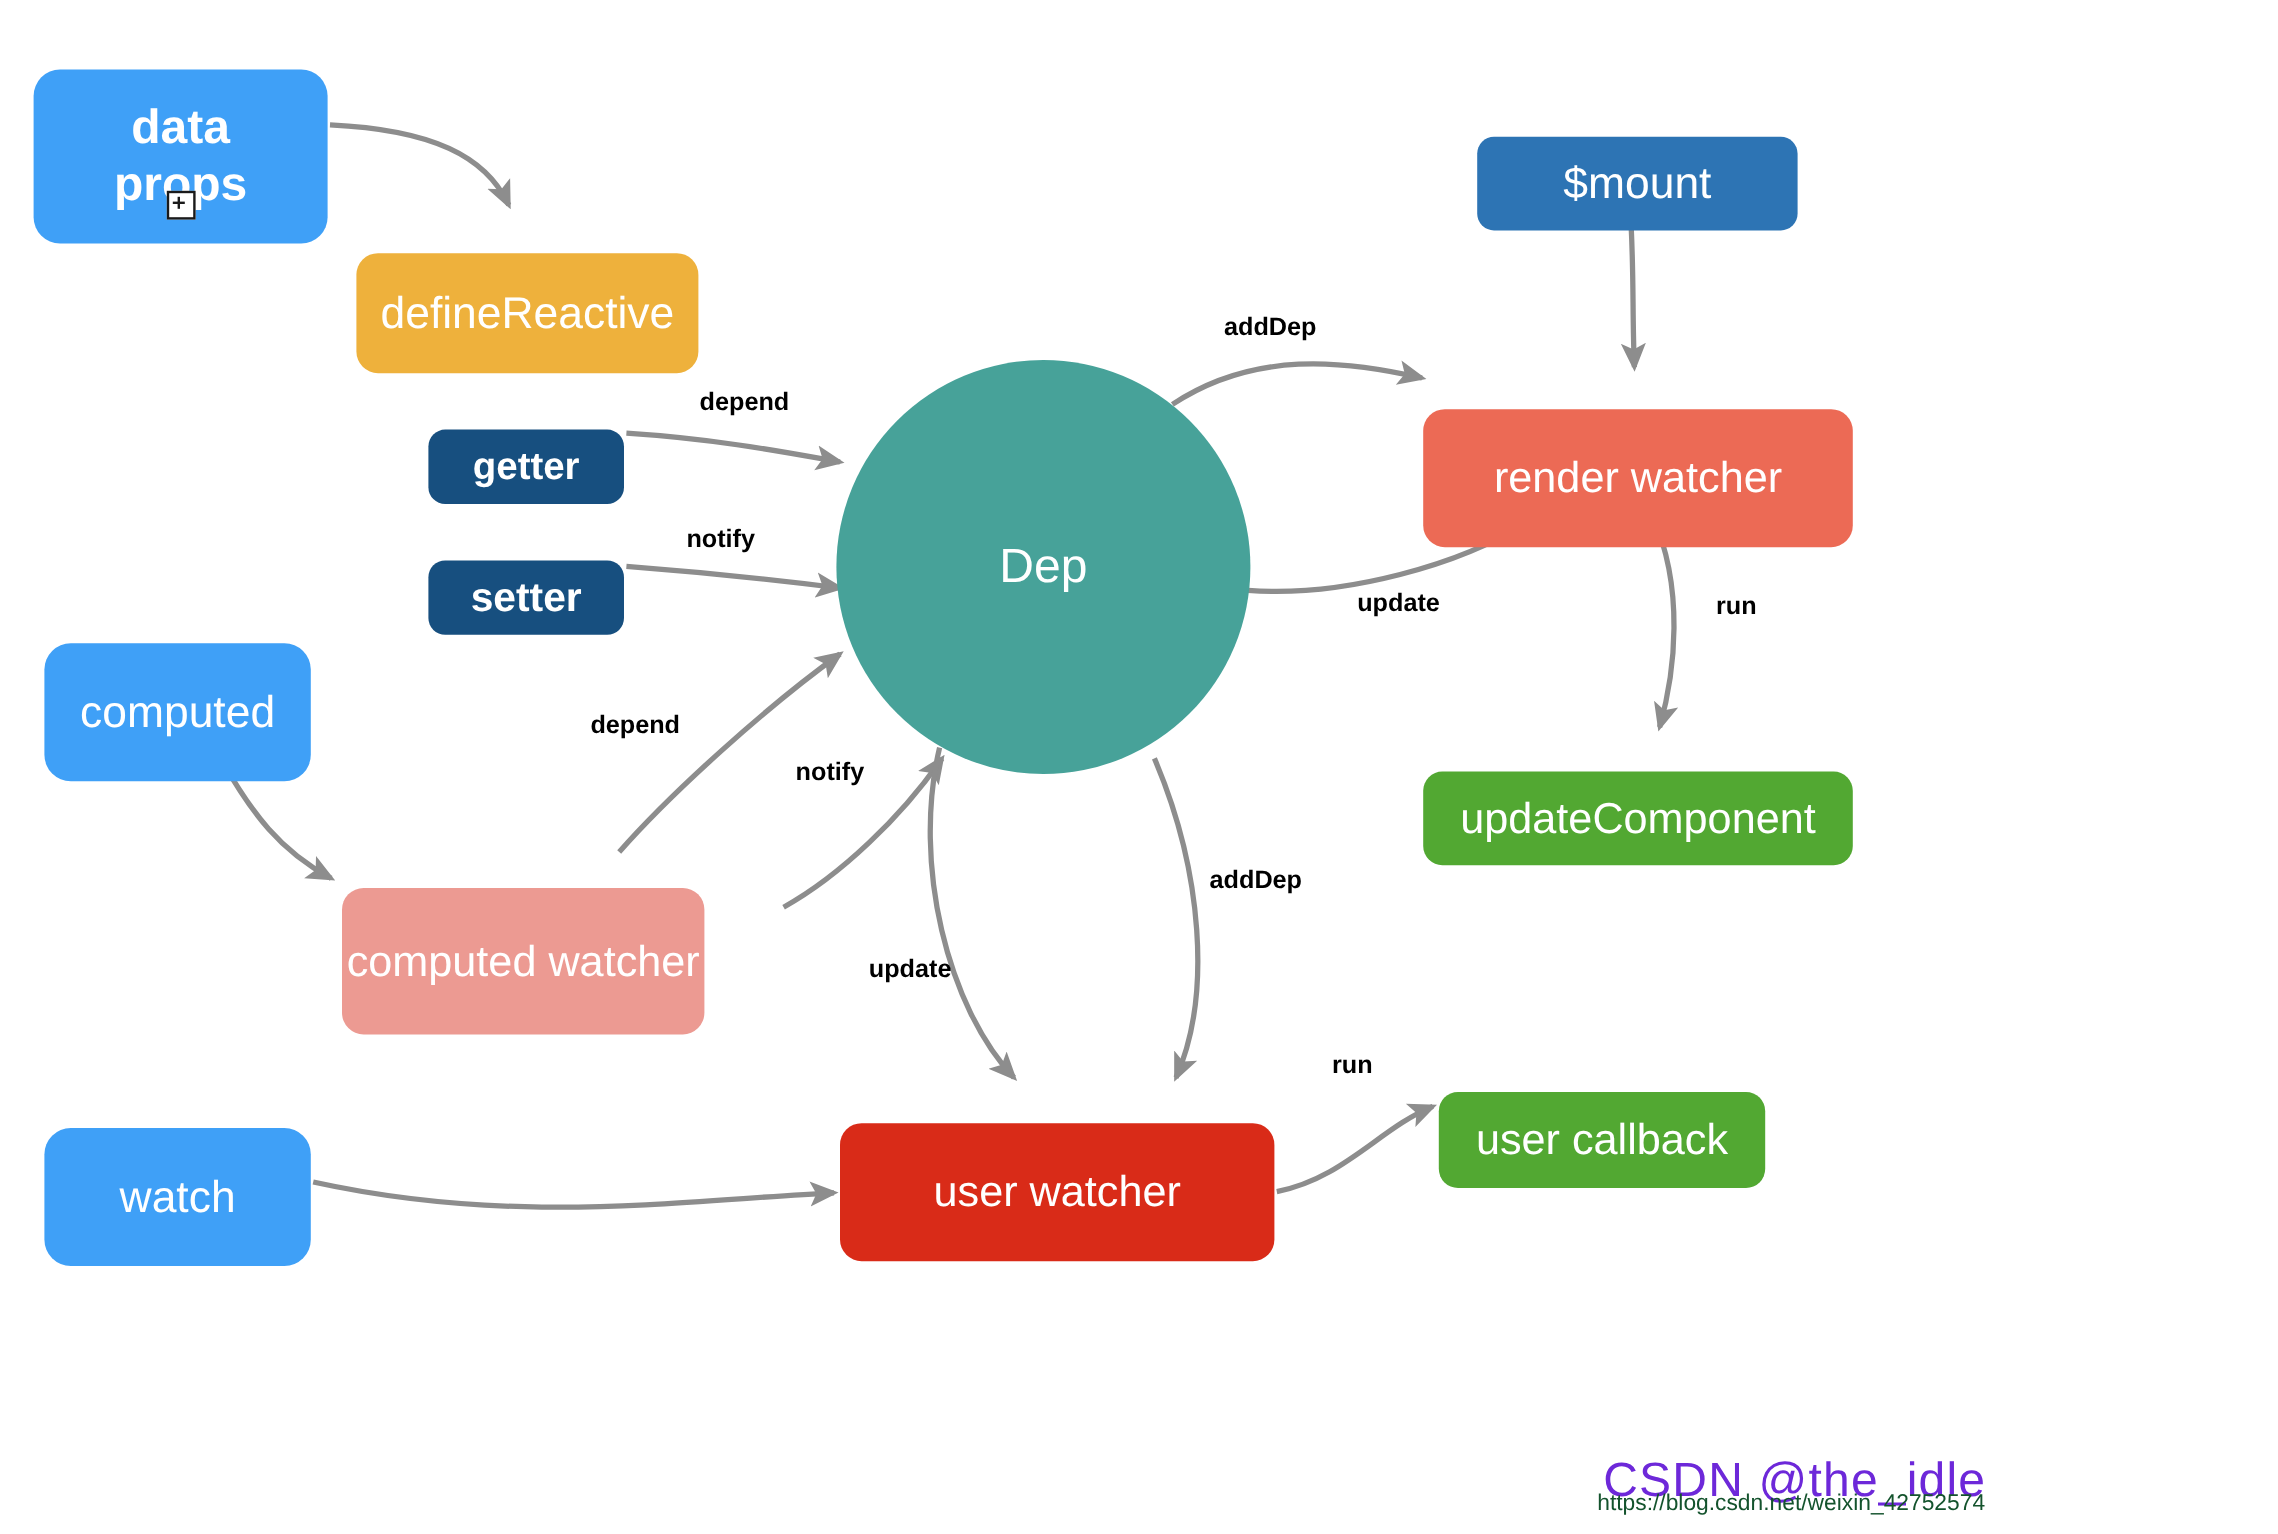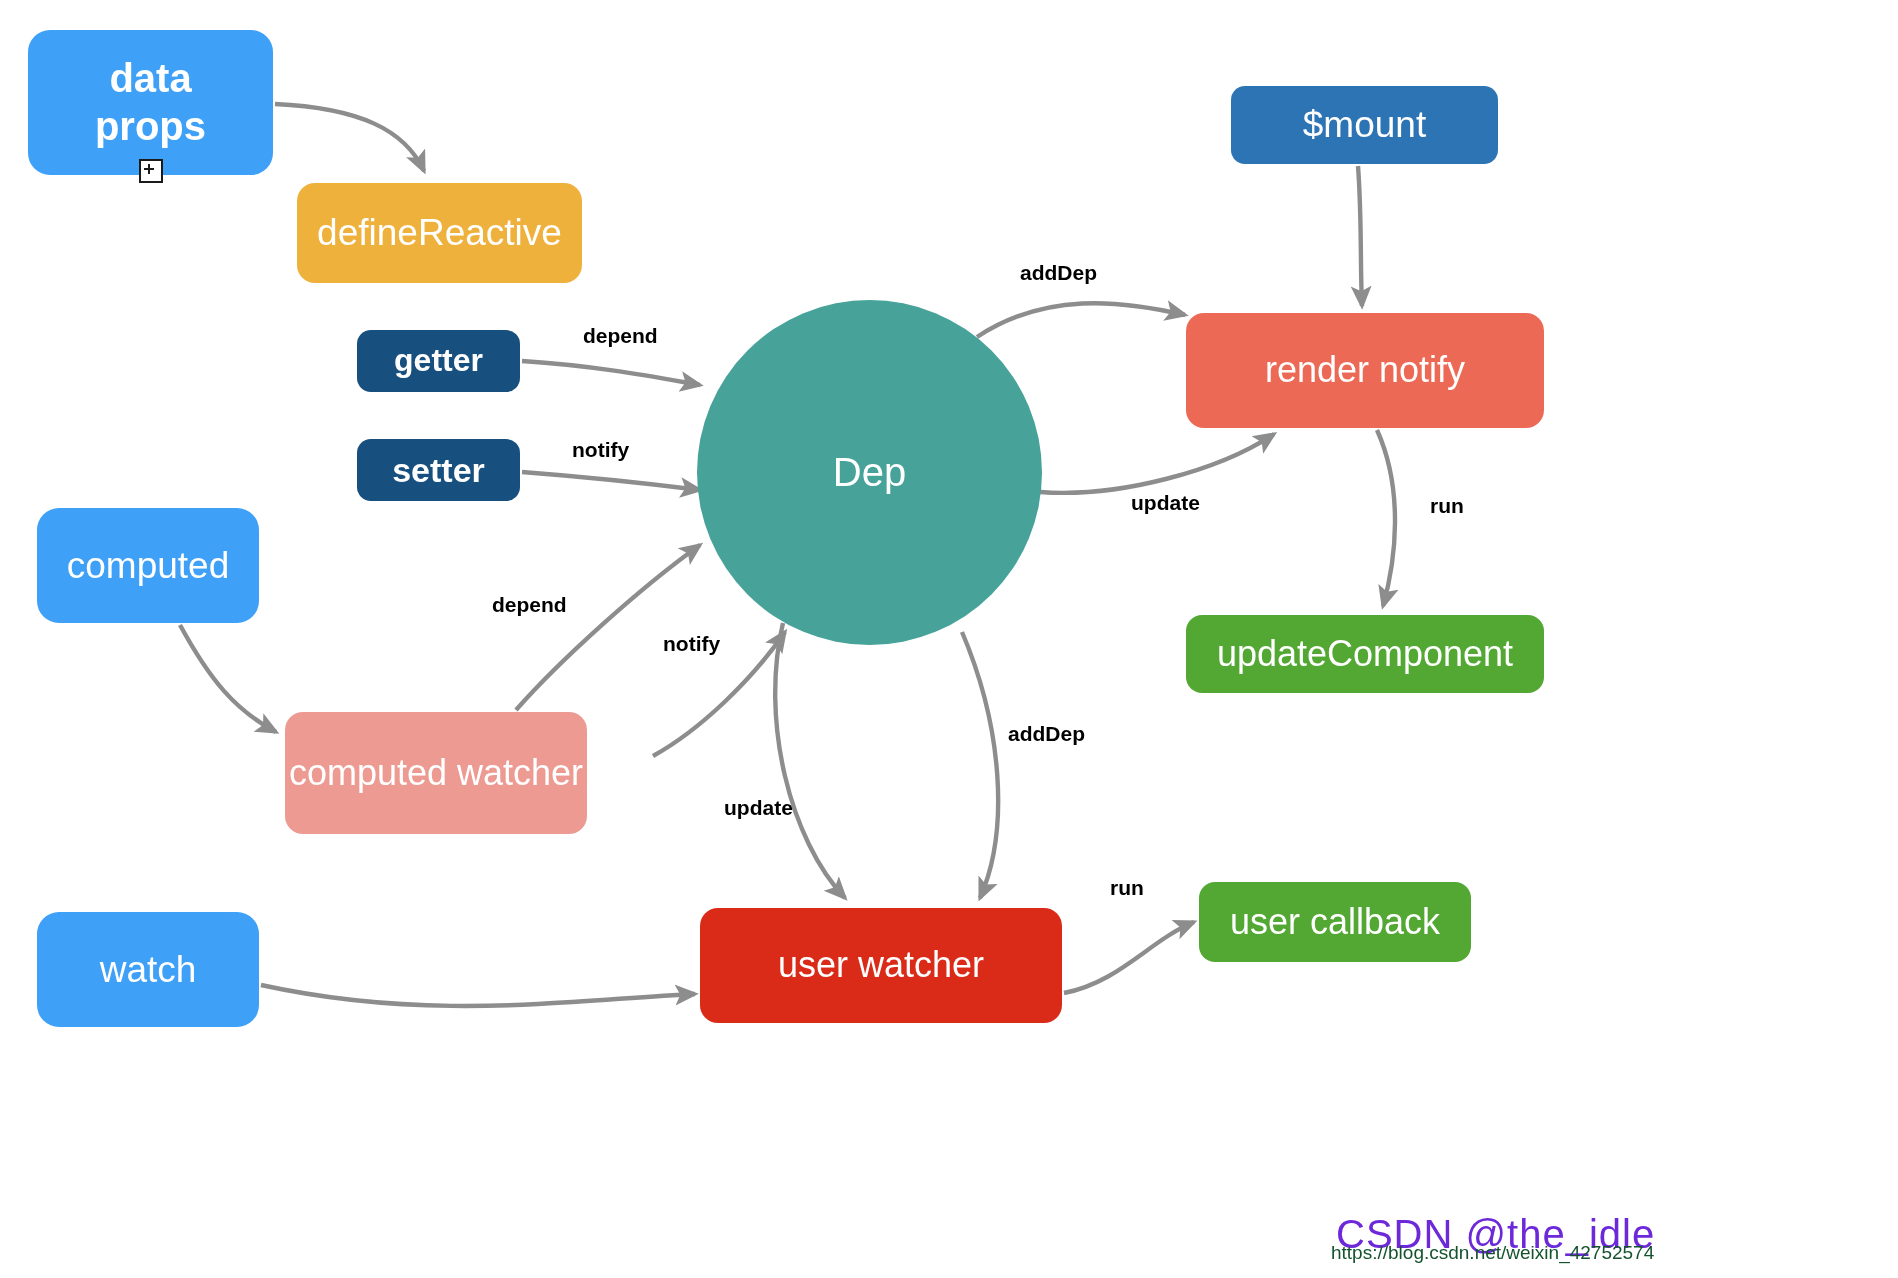--- a/index.html
+++ b/index.html
@@ -29,21 +29,21 @@
     display: flex;
     align-items: center;
     justify-content: center;
     text-align: center;
     color: #ffffff;
     font-weight: 400;
     line-height: 1.18;
     white-space: pre-line;
     z-index: 3;
   }
-  .rect { border-radius: 18px; }
+  .rect { border-radius: 18px; margin-top: 28px; }
   .circle { border-radius: 50%; }
 
   
   .n-data        { left:28px;  top:30px;   width:245px;  height:145px; font-size:40px; font-weight:700; border-radius:22px; }
   .n-definereac  { left:297px; top:183px;  width:285px;  height:100px; font-size:37px; }
   .n-getter      { left:357px; top:330px;  width:163px;  height:62px;  font-size:32px; font-weight:700; border-radius:14px; }
   .n-setter      { left:357px; top:439px;  width:163px;  height:62px;  font-size:34px; font-weight:700; border-radius:14px; }
   .n-computed    { left:37px;  top:508px;  width:222px;  height:115px; font-size:37px; border-radius:22px; }
   .n-compwatcher { left:285px; top:712px;  width:302px;  height:122px; font-size:36px; }
   .n-watch       { left:37px;  top:912px;  width:222px;  height:115px; font-size:37px; border-radius:22px; }
@@ -148,21 +148,21 @@
   <div class="node rect n-computed" style="background:#3fa0f7">computed</div>
 
   <div class="node rect n-compwatcher" style="background:#ec9a92">computed watcher</div>
 
   <div class="node rect n-watch" style="background:#3fa0f7">watch</div>
 
   <div class="node circle n-dep" style="background:#47a299">Dep</div>
 
   <div class="node rect n-mount" style="background:#2d74b4">$mount</div>
 
-  <div class="node rect n-renderw" style="background:#ec6a55">render notify</div>
+  <div class="node rect n-renderw" style="background:#ec6a55">render watcher</div>
 
   <div class="node rect n-updatecomp" style="background:#52a832">updateComponent</div>
 
   <div class="node rect n-userwatcher" style="background:#d92b18">user watcher</div>
 
   <div class="node rect n-usercb" style="background:#52a832">user callback</div>
 
   <div class="edge-label" style="left:583px;  top:324px;">depend</div>
 
   <div class="edge-label" style="left:572px;  top:438px;">notify</div>

